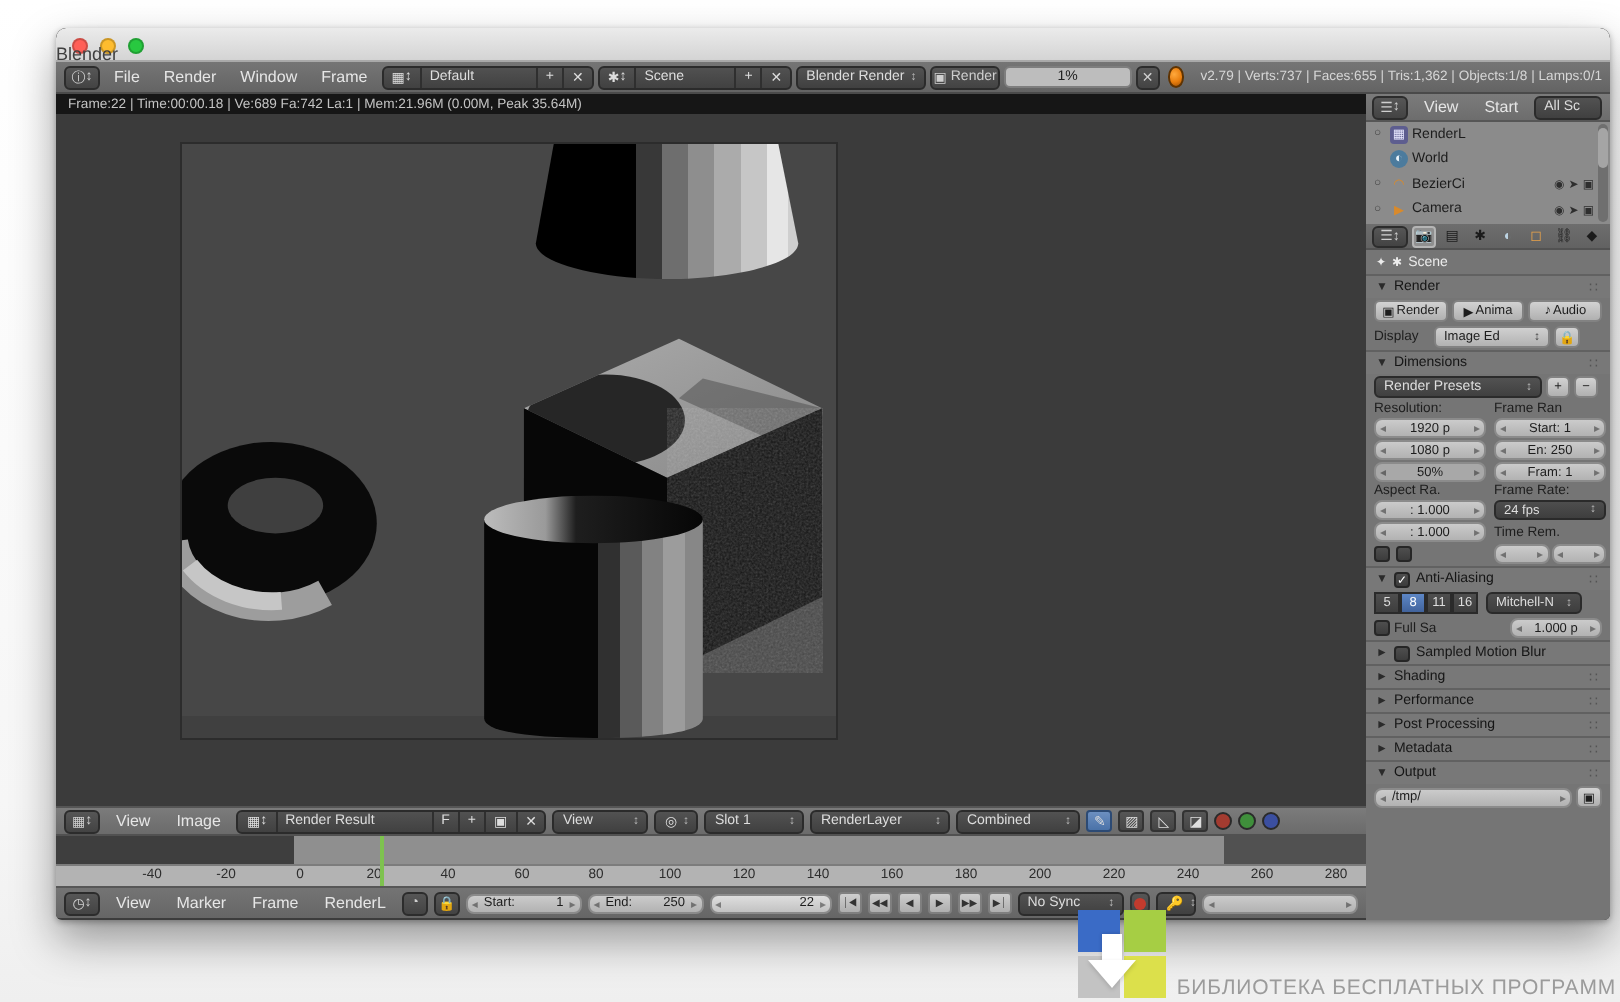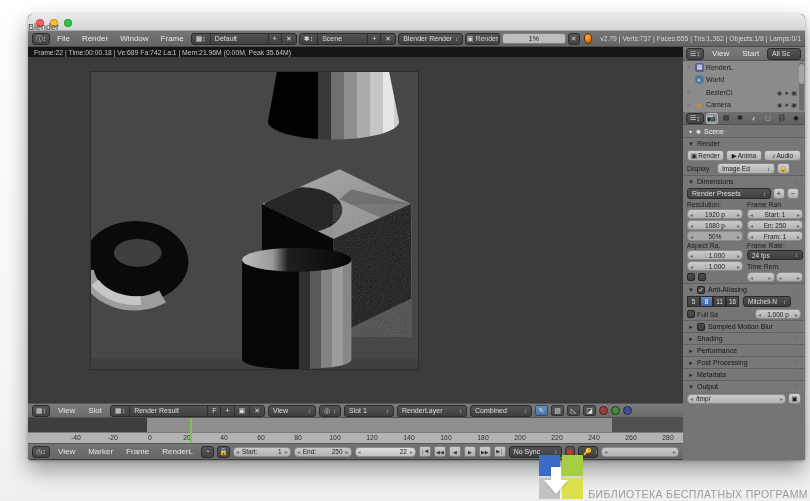--- a/index.html
+++ b/index.html
@@ -226,21 +226,21 @@
           <path d="M -4,200 A 48 37 0 0 0 72,226" stroke="#9d9d9d" stroke-width="14" fill="none"></path>
           <path d="M 4,212 A 48 37 0 0 0 50,230" stroke="#c6c6c6" stroke-width="9" fill="none"></path>
           <ellipse cx="47" cy="182" rx="24" ry="14" fill="#3f3f3f"></ellipse>
         </g>
       </svg>
     </div>
 
     <div class="imghdr hdrbar">
       <span class="ebtn">▦<span class="ud">↕</span></span>
       <span class="menu">View</span>
-      <span class="menu">Slot</span>
+      <span class="menu">Image</span>
       <span class="wgroup">
         <span class="seg">▦<span class="ud">↕</span></span>
         <span class="seg" style="width:78px">Render Result</span>
         <span class="seg">F</span>
         <span class="seg">+</span>
         <span class="seg">▣</span>
         <span class="seg">✕</span>
       </span>
       <span class="dd" style="width:48px">
           <span>View</span>

